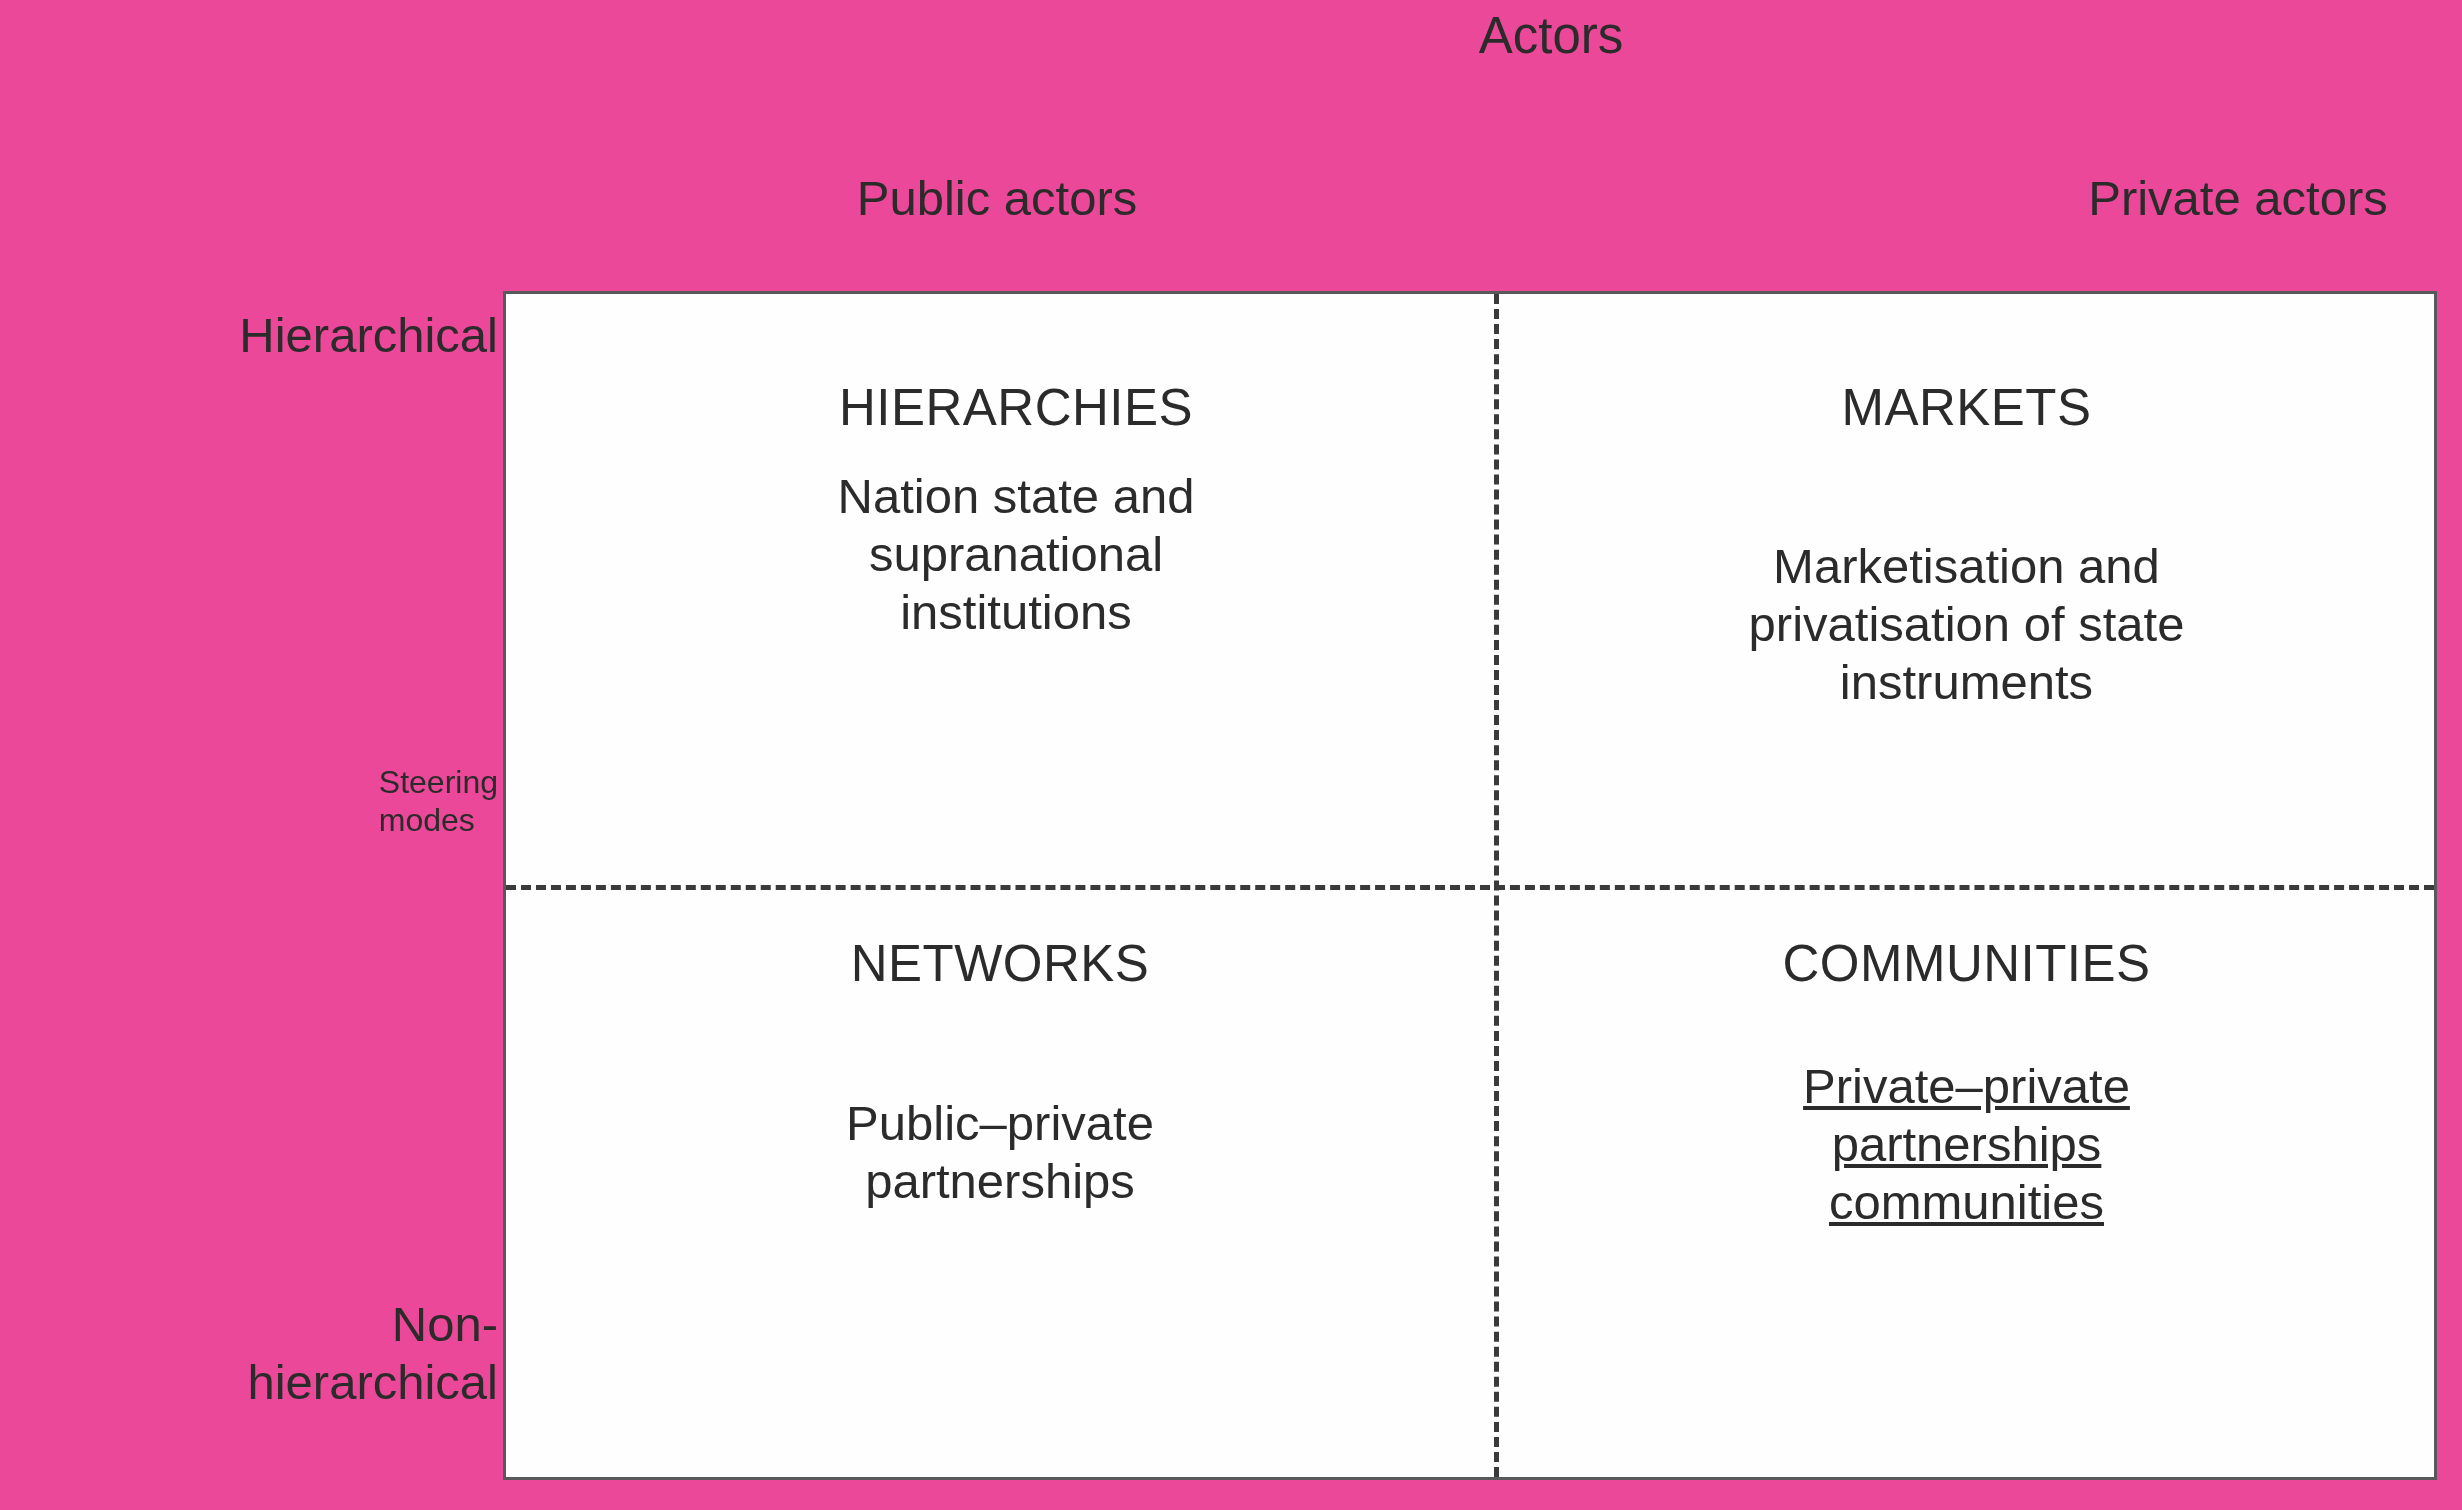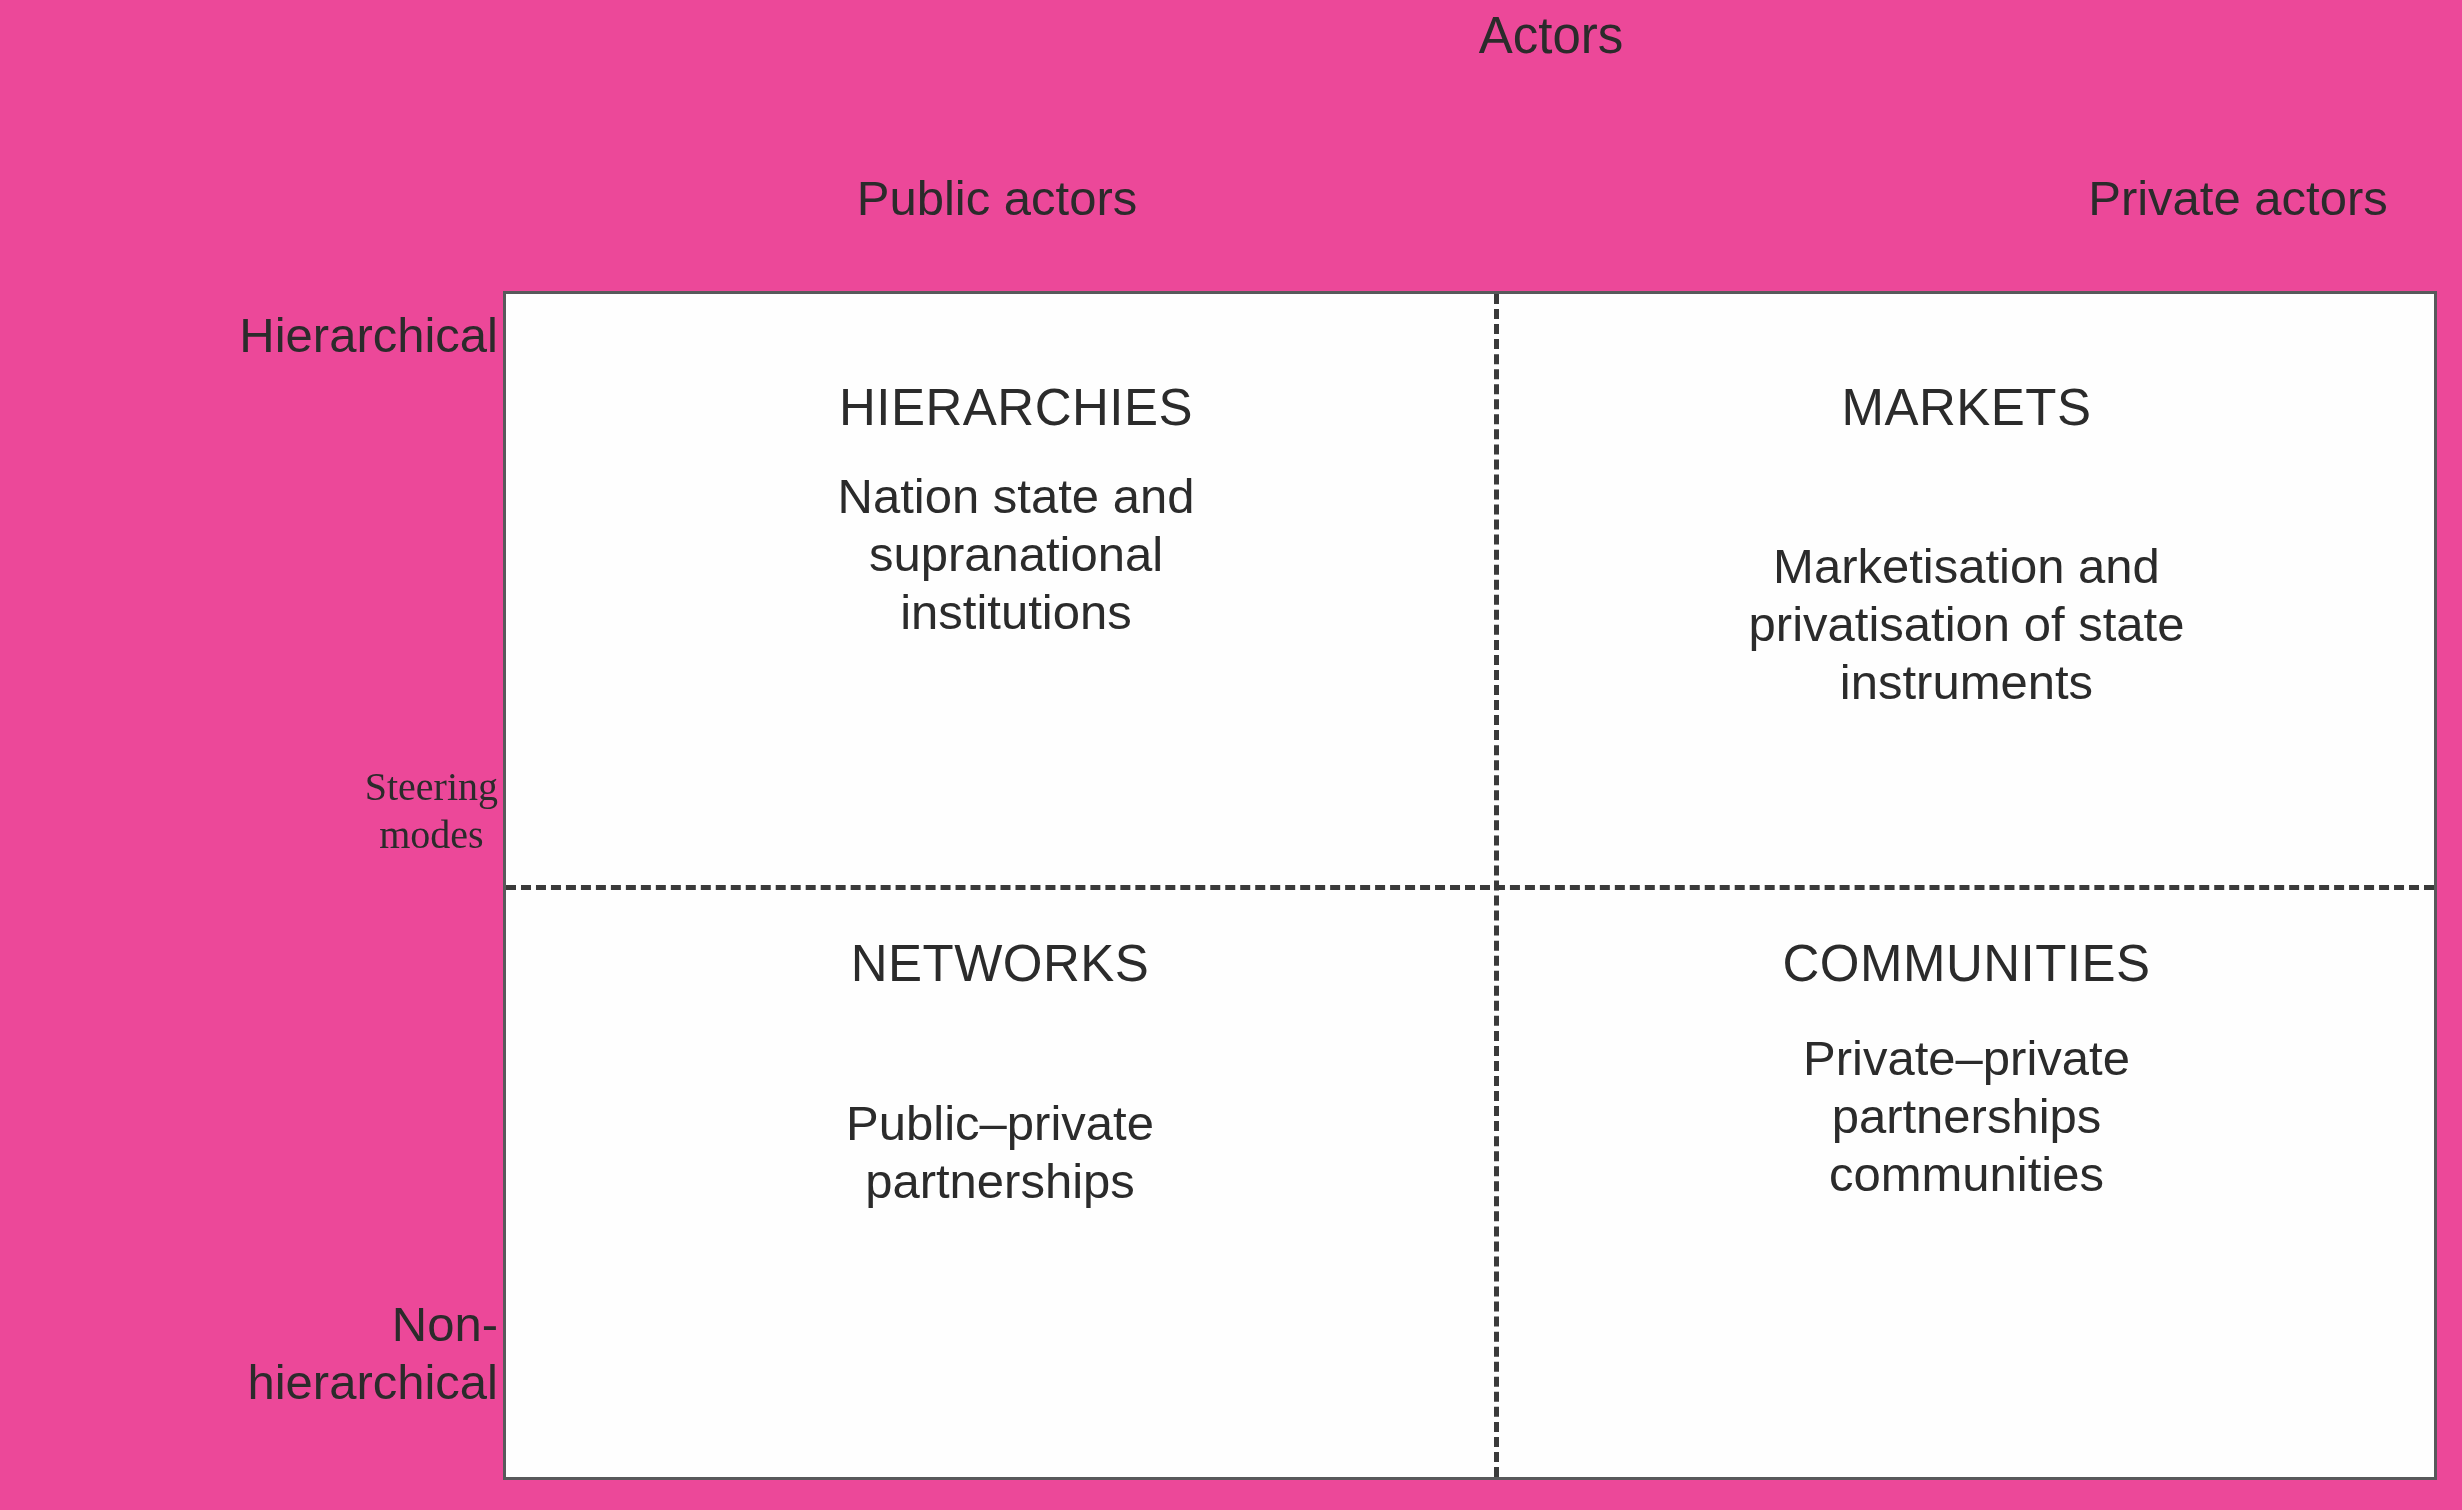--- a/index.html
+++ b/index.html
@@ -56,26 +56,25 @@
     color: #2b2b2b;
     white-space: nowrap;
   }
   .row-label.top    { top: 307px; }
   .row-label.bottom { top: 1296px; }
 
   .axis-label {
     position: absolute;
     right: 1964px;
     top: 763px;
-    text-align: center;
-    font-size: 40px;
+    text-align: left;
+    font-size: 32px;
     line-height: 1.2;
     color: #2b2b2b;
     white-space: nowrap;
-    font-family: Liberation Serif, serif;
   }
 
   
   .matrix {
     position: absolute;
     left: 503px;
     top: 291px;
     width: 1934px;
     height: 1189px;
     box-sizing: border-box;
@@ -132,21 +131,21 @@
   .quad.tl .quad-title { margin-top: 86px; }
   .quad.tl .quad-body  { margin-top: 32px; max-width: 527px; }
 
   .quad.tr .quad-title { margin-top: 86px; }
   .quad.tr .quad-body  { margin-top: 58px; max-width: 621px; }
 
   .quad.bl .quad-title { margin-top: 45px; }
   .quad.bl .quad-body  { margin-top: 103px; max-width: 527px; }
 
   .quad.br .quad-title { margin-top: 45px; }
-  .quad.br .quad-body  { margin-top: 38px; max-width: 527px; }
+  .quad.br .quad-body  { margin-top: 66px; max-width: 527px; text-decoration: underline; }
 </style>
 </head>
 <body>
 
 <div id="canvas">
 
   <div class="fig-title">Actors</div>
 
   <div class="col-header left">Public actors</div>
   <div class="col-header right">Private actors</div>

